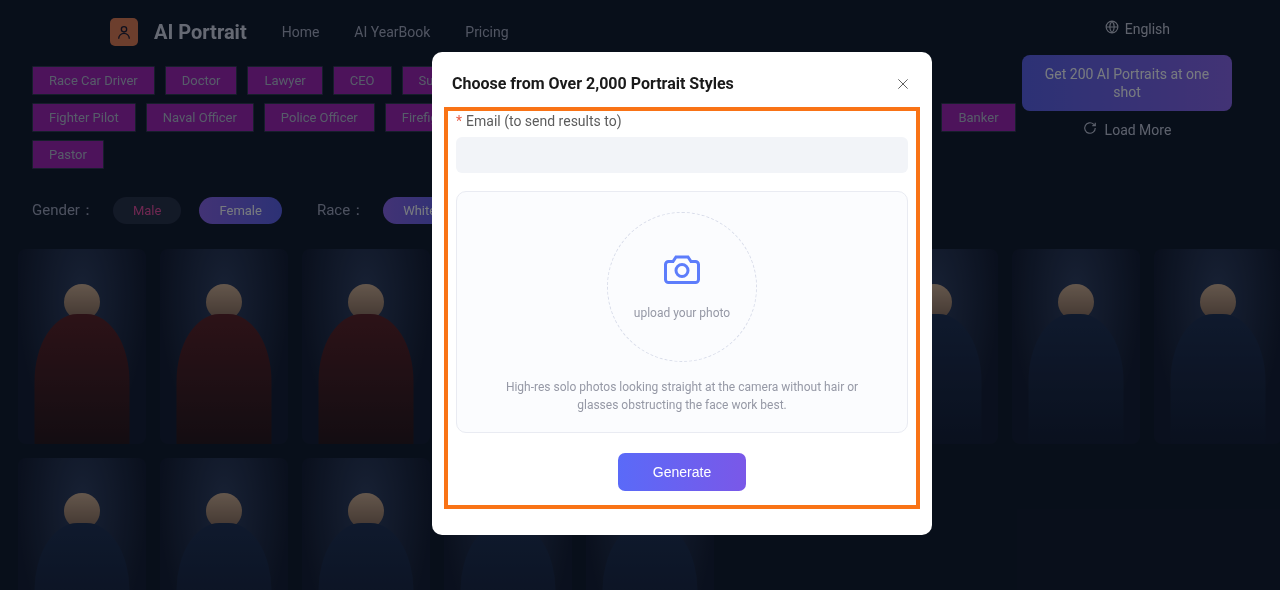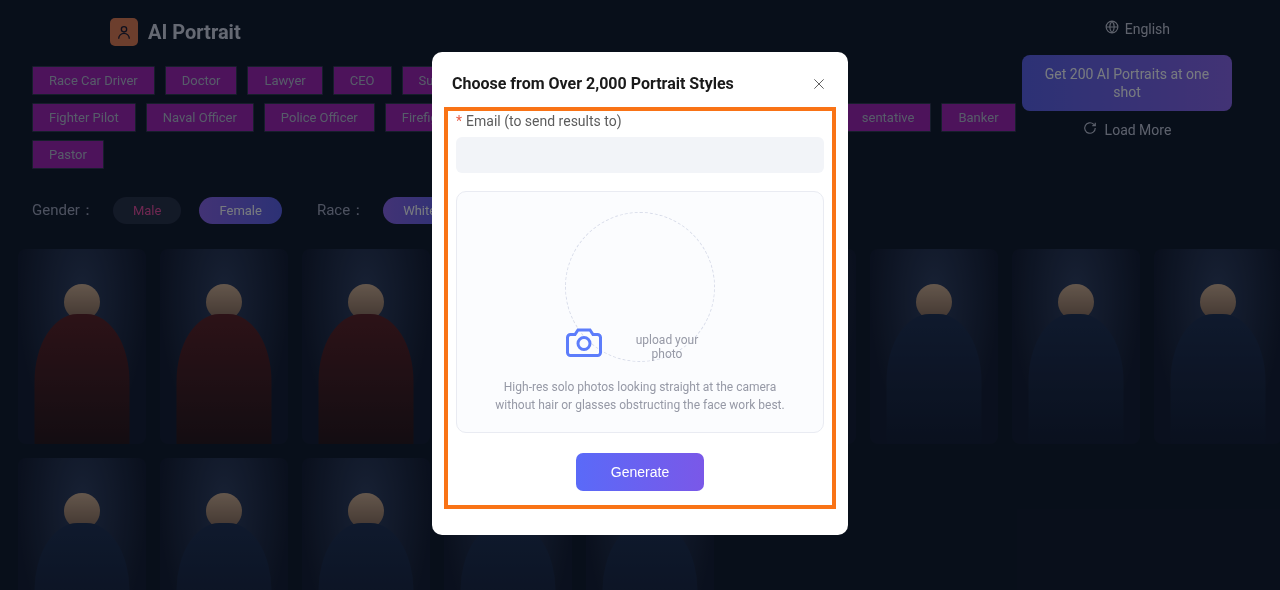--- a/index.html
+++ b/index.html
@@ -15,21 +15,21 @@
     
     .header {
       display: flex;
       align-items: center;
       padding: 18px 30px 10px 110px;
       position: relative;
     }
     .logo-box {
       display: flex;
       align-items: center;
-      gap: 10px;
+      gap: 16px;
     }
     .logo-icon {
       width: 28px;
       height: 28px;
       background: #e77a4a;
       border-radius: 5px;
       display: flex;
       align-items: center;
       justify-content: center;
     }
@@ -182,21 +182,21 @@
       position: absolute;
       inset: 0;
       background: rgba(8, 12, 22, 0.55);
     }
 
     
     .modal {
       position: absolute;
       left: 432px;
       top: 52px;
-      width: 416px;
+      width: 500px;
       background: #fff;
       border-radius: 10px;
       padding: 22px 20px 26px 20px;
     }
     .modal-header {
       display: flex;
       align-items: center;
       justify-content: space-between;
       margin-bottom: 14px;
     }
@@ -245,22 +245,22 @@
       padding: 20px 20px 18px 20px;
       text-align: center;
     }
     .upload-circle {
       width: 150px;
       height: 150px;
       border: 1.5px dashed #d9ddea;
       border-radius: 50%;
       margin: 0 auto 16px auto;
       display: flex;
-      flex-direction: row;
-      align-items: flex-end;
+      flex-direction: column;
+      align-items: center;
       justify-content: center;
       gap: 18px;
       cursor: pointer;
     }
     .camera-icon svg { width: 36px; height: 30px; stroke: #5d7dfb; fill: none; stroke-width: 2; }
     .upload-text {
       font-size: 12px;
       color: #9699a6;
     }
     .upload-hint {
@@ -289,20 +289,25 @@
 
 <div class="header">
   <div class="logo-box">
     <span class="logo-icon">
       <svg viewBox="0 0 24 24">
           <circle cx="12" cy="8" r="4"></circle>
           <path d="M4 22c0-4.4 3.6-8 8-8s8 3.6 8 8"></path>
         </svg>
     </span>
     <span class="logo-text">AI Portrait</span>
+  </div>
+  <div class="nav">
+    <span class="nav-item">Home</span>
+    <span class="nav-item">AI YearBook</span>
+    <span class="nav-item">Pricing</span>
   </div>
   <div class="lang">
     <span>
       <svg width="14" height="14" viewBox="0 0 24 24" fill="none" stroke="currentColor" stroke-width="2">
           <circle cx="12" cy="12" r="10"></circle>
           <path d="M2 12h20M12 2a15 15 0 0 1 0 20M12 2a15 15 0 0 0 0 20"></path>
         </svg>
     </span>
     <span>English</span>
   </div>

